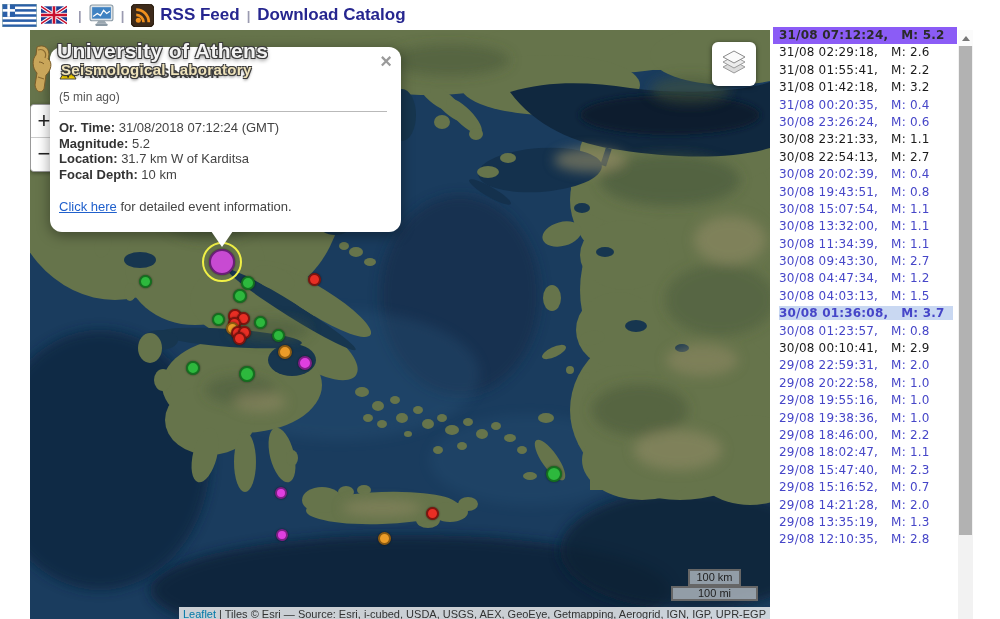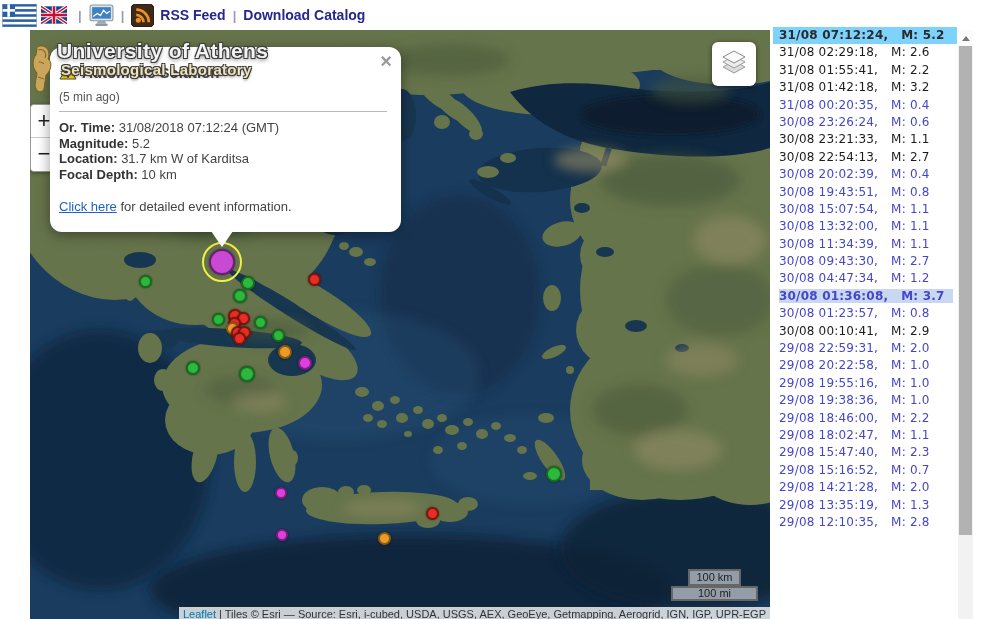--- a/index.html
+++ b/index.html
@@ -3,21 +3,21 @@
 <meta charset="utf-8">
 <style>
   * { margin:0; padding:0; box-sizing:border-box; }
   html,body { width:1000px; height:619px; background:#fff; overflow:hidden;
               font-family:"Liberation Sans", sans-serif; position:relative; }
 
   
   .topbar { position:absolute; left:0; top:0; width:1000px; height:30px;
             display:flex; align-items:center; background:#fff; padding-left:2px; }
   .topbar .sep { color:#9a9ab0; font-weight:bold; margin:0 7px; font-size:13px; }
-  .navlink { color:#26268f; font-weight:bold; font-size:14px; text-decoration:none; cursor:pointer; }
+  .navlink { color:#26268f; font-weight:bold; font-size:17px; text-decoration:none; cursor:pointer; }
   .iconbtn { display:inline-flex; align-items:center; cursor:pointer; }
   .flag { margin-right:4px; cursor:pointer; }
   .rss-wrap { margin-right:6px; }
 
   
   .map { position:absolute; left:30px; top:30px; width:740px; height:589px;
          background:#1a3c5e; overflow:hidden; cursor:grab; }
   .map svg.tiles { position:absolute; left:0; top:0; }
 
   .marker-layer { position:absolute; left:0; top:0; width:740px; height:589px; }
@@ -79,21 +79,21 @@
                  color:#efe3bb; letter-spacing:.3px; white-space:nowrap;
                  text-shadow:-1px -1px 0 #3c3c3c, 1px -1px 0 #3c3c3c, -1px 1px 0 #3c3c3c,
                              1px 1px 0 #3c3c3c, 0 2px 3px rgba(0,0,0,.6); }
 
   
   .eventlist { position:absolute; left:773px; top:27px; width:184px; height:592px;
                overflow:hidden; font-family:"DejaVu Sans", sans-serif; font-size:12px; }
   .ev-row { height:17.4px; line-height:17.4px; padding-left:6px; white-space:nowrap;
             cursor:pointer; letter-spacing:.2px; }
   .ev-mag { margin-left:13px; }
-  .s-latest { background:#7dd3fc; font-weight:bold; color:#2b2b2b; }
+  .s-latest { background:#8b5cf6; font-weight:bold; color:#2b2b2b; }
   .s-new { color:#1c1c1c; }
   .s-read { color:#4646c8; }
   .s-selected { color:#4646c8; font-weight:bold; }
   .s-selected .ev-inner { background:#c9d8f2; padding-right:8px; }
 
   
   .scrollbar { position:absolute; left:958px; top:30px; width:15px; height:589px; background:#f2f2f2; }
   .sb-up { width:15px; height:16px; background:#fbfbfb; display:flex; align-items:center;
            justify-content:center; cursor:pointer; }
   .sb-up::before { content:""; border-left:4px solid transparent; border-right:4px solid transparent;
@@ -390,20 +390,21 @@
     <div class="ev-row s-read"><span class="ev-inner"><span class="ev-dt">30/08 23:26:24,</span><span class="ev-mag">M: 0.6</span></span></div>
     <div class="ev-row s-new"><span class="ev-inner"><span class="ev-dt">30/08 23:21:33,</span><span class="ev-mag">M: 1.1</span></span></div>
     <div class="ev-row s-new"><span class="ev-inner"><span class="ev-dt">30/08 22:54:13,</span><span class="ev-mag">M: 2.7</span></span></div>
     <div class="ev-row s-read"><span class="ev-inner"><span class="ev-dt">30/08 20:02:39,</span><span class="ev-mag">M: 0.4</span></span></div>
     <div class="ev-row s-read"><span class="ev-inner"><span class="ev-dt">30/08 19:43:51,</span><span class="ev-mag">M: 0.8</span></span></div>
     <div class="ev-row s-read"><span class="ev-inner"><span class="ev-dt">30/08 15:07:54,</span><span class="ev-mag">M: 1.1</span></span></div>
     <div class="ev-row s-read"><span class="ev-inner"><span class="ev-dt">30/08 13:32:00,</span><span class="ev-mag">M: 1.1</span></span></div>
     <div class="ev-row s-read"><span class="ev-inner"><span class="ev-dt">30/08 11:34:39,</span><span class="ev-mag">M: 1.1</span></span></div>
     <div class="ev-row s-read"><span class="ev-inner"><span class="ev-dt">30/08 09:43:30,</span><span class="ev-mag">M: 2.7</span></span></div>
     <div class="ev-row s-read"><span class="ev-inner"><span class="ev-dt">30/08 04:47:34,</span><span class="ev-mag">M: 1.2</span></span></div>
+    <div class="ev-row s-read"><span class="ev-inner"><span class="ev-dt">30/08 04:03:13,</span><span class="ev-mag">M: 1.5</span></span></div>
     <div class="ev-row s-selected"><span class="ev-inner"><span class="ev-dt">30/08 01:36:08,</span><span class="ev-mag">M: 3.7</span></span></div>
     <div class="ev-row s-read"><span class="ev-inner"><span class="ev-dt">30/08 01:23:57,</span><span class="ev-mag">M: 0.8</span></span></div>
     <div class="ev-row s-new"><span class="ev-inner"><span class="ev-dt">30/08 00:10:41,</span><span class="ev-mag">M: 2.9</span></span></div>
     <div class="ev-row s-read"><span class="ev-inner"><span class="ev-dt">29/08 22:59:31,</span><span class="ev-mag">M: 2.0</span></span></div>
     <div class="ev-row s-read"><span class="ev-inner"><span class="ev-dt">29/08 20:22:58,</span><span class="ev-mag">M: 1.0</span></span></div>
     <div class="ev-row s-read"><span class="ev-inner"><span class="ev-dt">29/08 19:55:16,</span><span class="ev-mag">M: 1.0</span></span></div>
     <div class="ev-row s-read"><span class="ev-inner"><span class="ev-dt">29/08 19:38:36,</span><span class="ev-mag">M: 1.0</span></span></div>
     <div class="ev-row s-read"><span class="ev-inner"><span class="ev-dt">29/08 18:46:00,</span><span class="ev-mag">M: 2.2</span></span></div>
     <div class="ev-row s-read"><span class="ev-inner"><span class="ev-dt">29/08 18:02:47,</span><span class="ev-mag">M: 1.1</span></span></div>
     <div class="ev-row s-read"><span class="ev-inner"><span class="ev-dt">29/08 15:47:40,</span><span class="ev-mag">M: 2.3</span></span></div>

